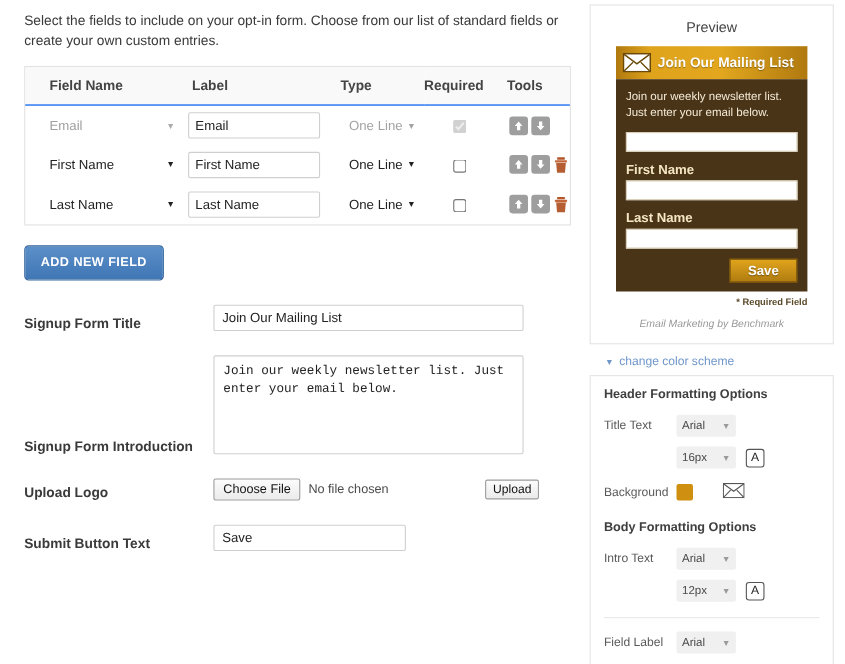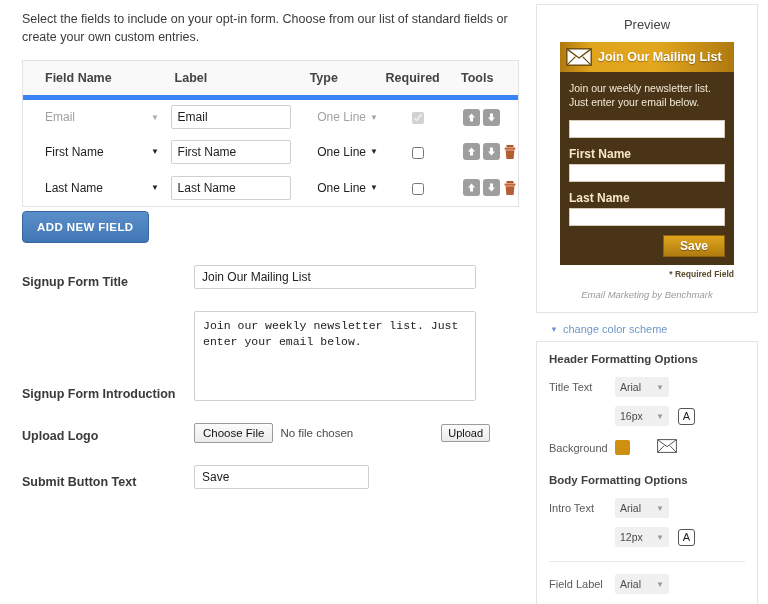--- a/index.html
+++ b/index.html
@@ -30,21 +30,21 @@
 
   
   .fields-table-wrap {
     border: 1px solid #e2e2e2;
     width: 497px;
     background: #fff;
   }
   table.fields { width: 100%; border-collapse: collapse; }
   table.fields thead th {
     background: #f9f9f9;
-    border-bottom: 5px solid #3b82f6;
+    border-bottom: 1px solid #3b82f6;
     font-size: 12.5px;
     font-weight: bold;
     color: #444;
     text-align: left;
     padding: 10px 0 10px 0;
     height: 32px;
   }
   table.fields tbody td {
     padding: 0;
     height: 36px;
@@ -94,21 +94,21 @@
     width: 17px; height: 17px; border-radius: 3px;
     background: #9e9e9e;
     display: inline-flex; align-items: center; justify-content: center;
     cursor: pointer;
   }
   .tool-btn svg { display: block; }
   .trash { width: 15px; height: 17px; cursor: pointer; display: inline-flex; align-items: flex-end; }
 
   
   .btn-primary {
-    margin-top: 4px;
+    margin-top: 18px;
     display: inline-block;
     background: linear-gradient(#5b8fc9, #3f76b4);
     border: 1px solid #35669e;
     border-radius: 4px;
     color: #fff;
     font-size: 11.5px;
     font-weight: bold;
     letter-spacing: .4px;
     padding: 9px 14px 9px 14px;
     cursor: pointer;

